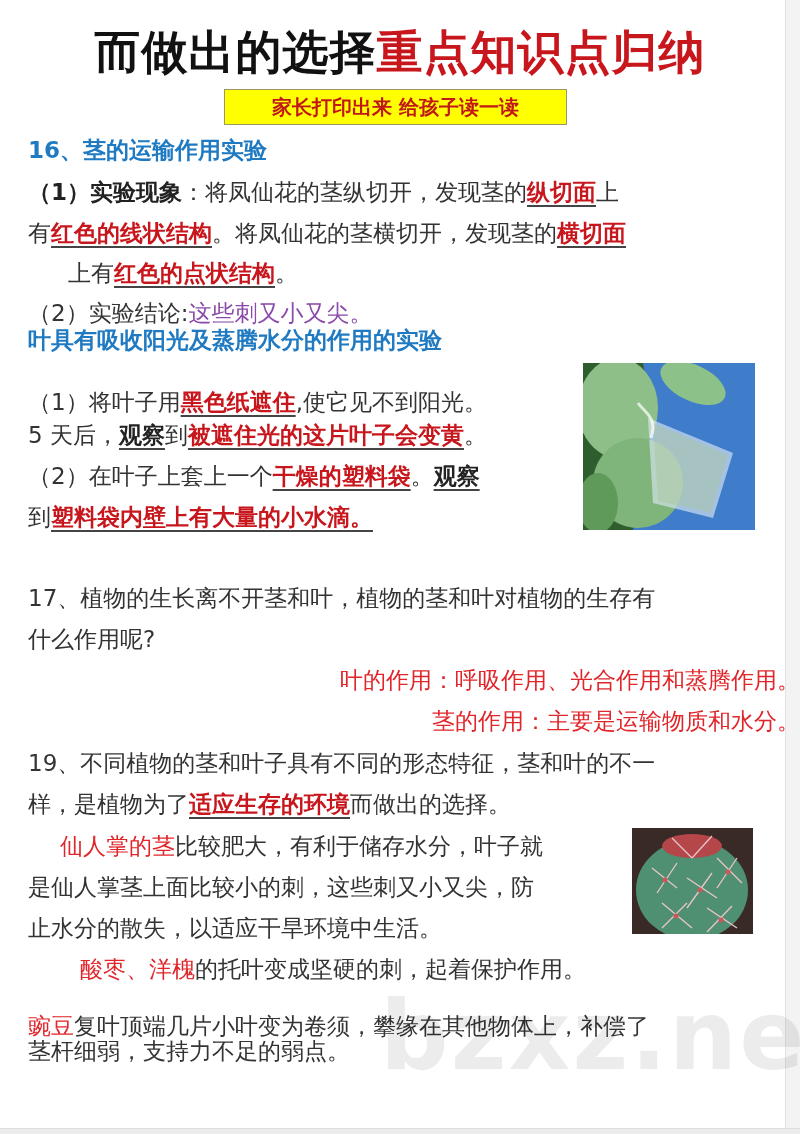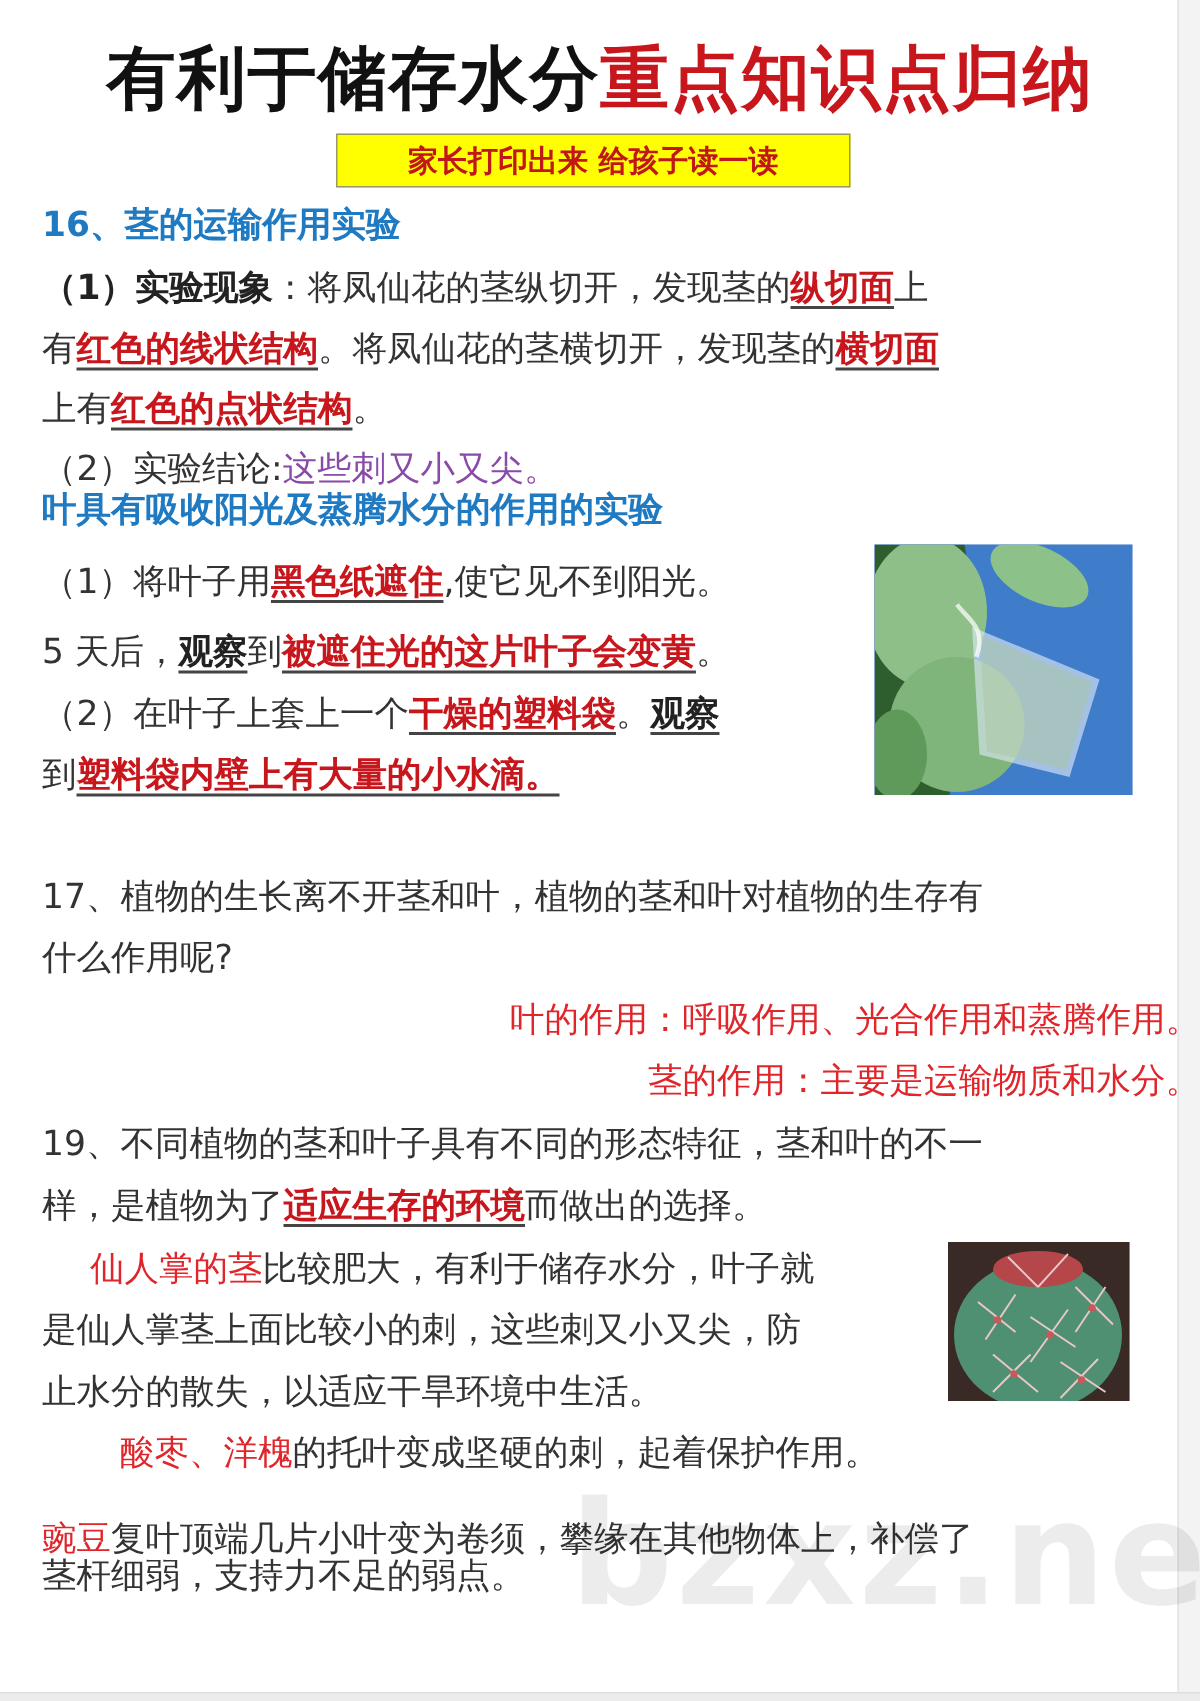--- a/index.html
+++ b/index.html
@@ -31,43 +31,43 @@
 
   .watermark { position:absolute; left:380px; top:980px; font-size:96px; font-weight:bold; color:#000; opacity:0.07; font-family:"DejaVu Sans", sans-serif; letter-spacing:2px; }
 </style>
 </head>
 <body>
 
 <div class="page-edge-right"></div>
 <div class="page-edge-bottom"></div>
 
 <div class="title">
-  <span class="black">有利于储存水分</span><span class="red">重点知识点归纳</span>
+  <span class="black">而做出的选择</span><span class="red">重点知识点归纳</span>
 </div>
 
 <div class="banner">家长打印出来 给孩子读一读</div>
 
 <div class="line blue-head" style="top:130px;">16、茎的运输作用实验</div>
 
 <div class="line" style="top:172px;">
   <span class="blk-bold">（1）实验现象</span><span>：将凤仙花的茎纵切开，发现茎的</span><span class="red-u">纵切面</span><span>上</span>
 </div>
 <div class="line" style="top:213px;">
   <span>有</span><span class="red-u">红色的线状结构</span><span>。将凤仙花的茎横切开，发现茎的</span><span class="red-u">横切面</span>
 </div>
-<div class="line" style="top:253px;">
+<div class="line" style="top:253px;margin-left:40px;">
   <span>上有</span><span class="red-u">红色的点状结构</span><span>。</span>
 </div>
 <div class="line" style="top:293px;">
   <span>（2）实验结论:</span><span class="purple">这些刺又小又尖。</span>
 </div>
 
 <div class="line blue-head" style="top:320px;text-align:center;">叶具有吸收阳光及蒸腾水分的作用的实验</div>
 
-<div class="line" style="top:368px;">
+<div class="line" style="top:382px;">
   <span>（1）将叶子用</span><span class="red-u">黑色纸遮住</span><span>,使它见不到阳光。</span>
 </div>
 <div class="line" style="top:415px;">
   <span>5 天后，</span><span class="blk-u">观察</span><span>到</span><span class="red-u">被遮住光的这片叶子会变黄</span><span>。</span>
 </div>
 <div class="line" style="top:456px;">
   <span>（2）在叶子上套上一个</span><span class="red-u">干燥的塑料袋</span><span>。</span><span class="blk-u">观察</span>
 </div>
 <div class="line" style="top:497px;">
   <span>到</span><span class="red-u">塑料袋内壁上有大量的小水滴。</span>

